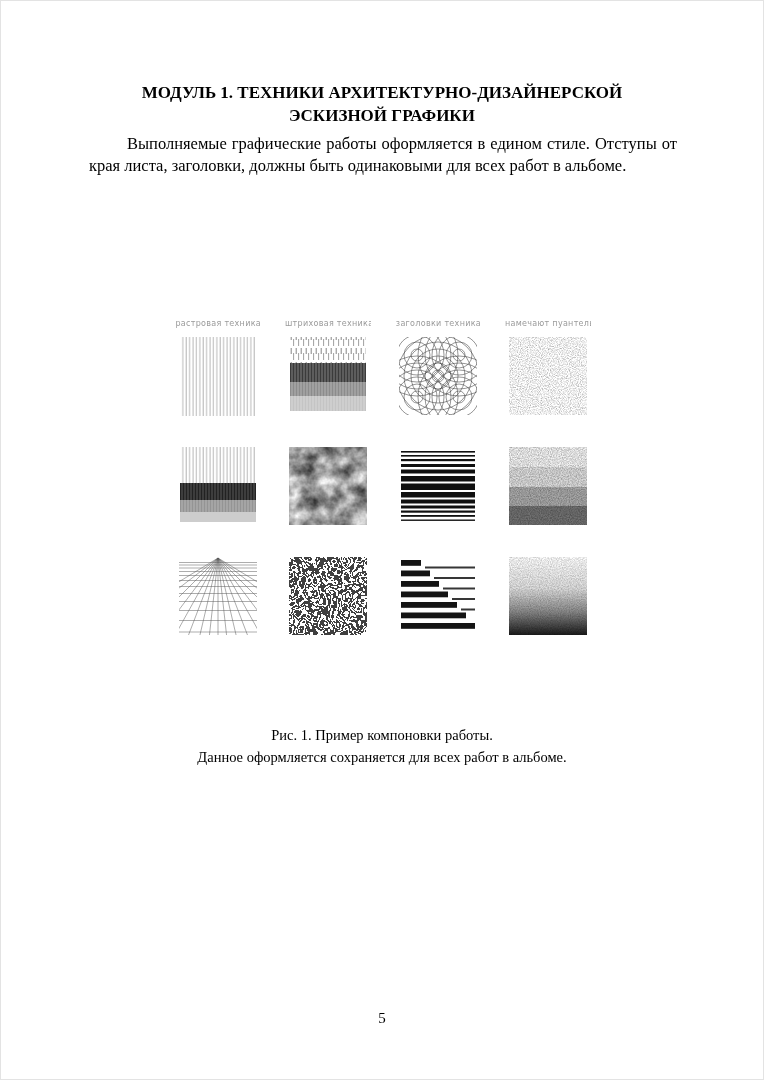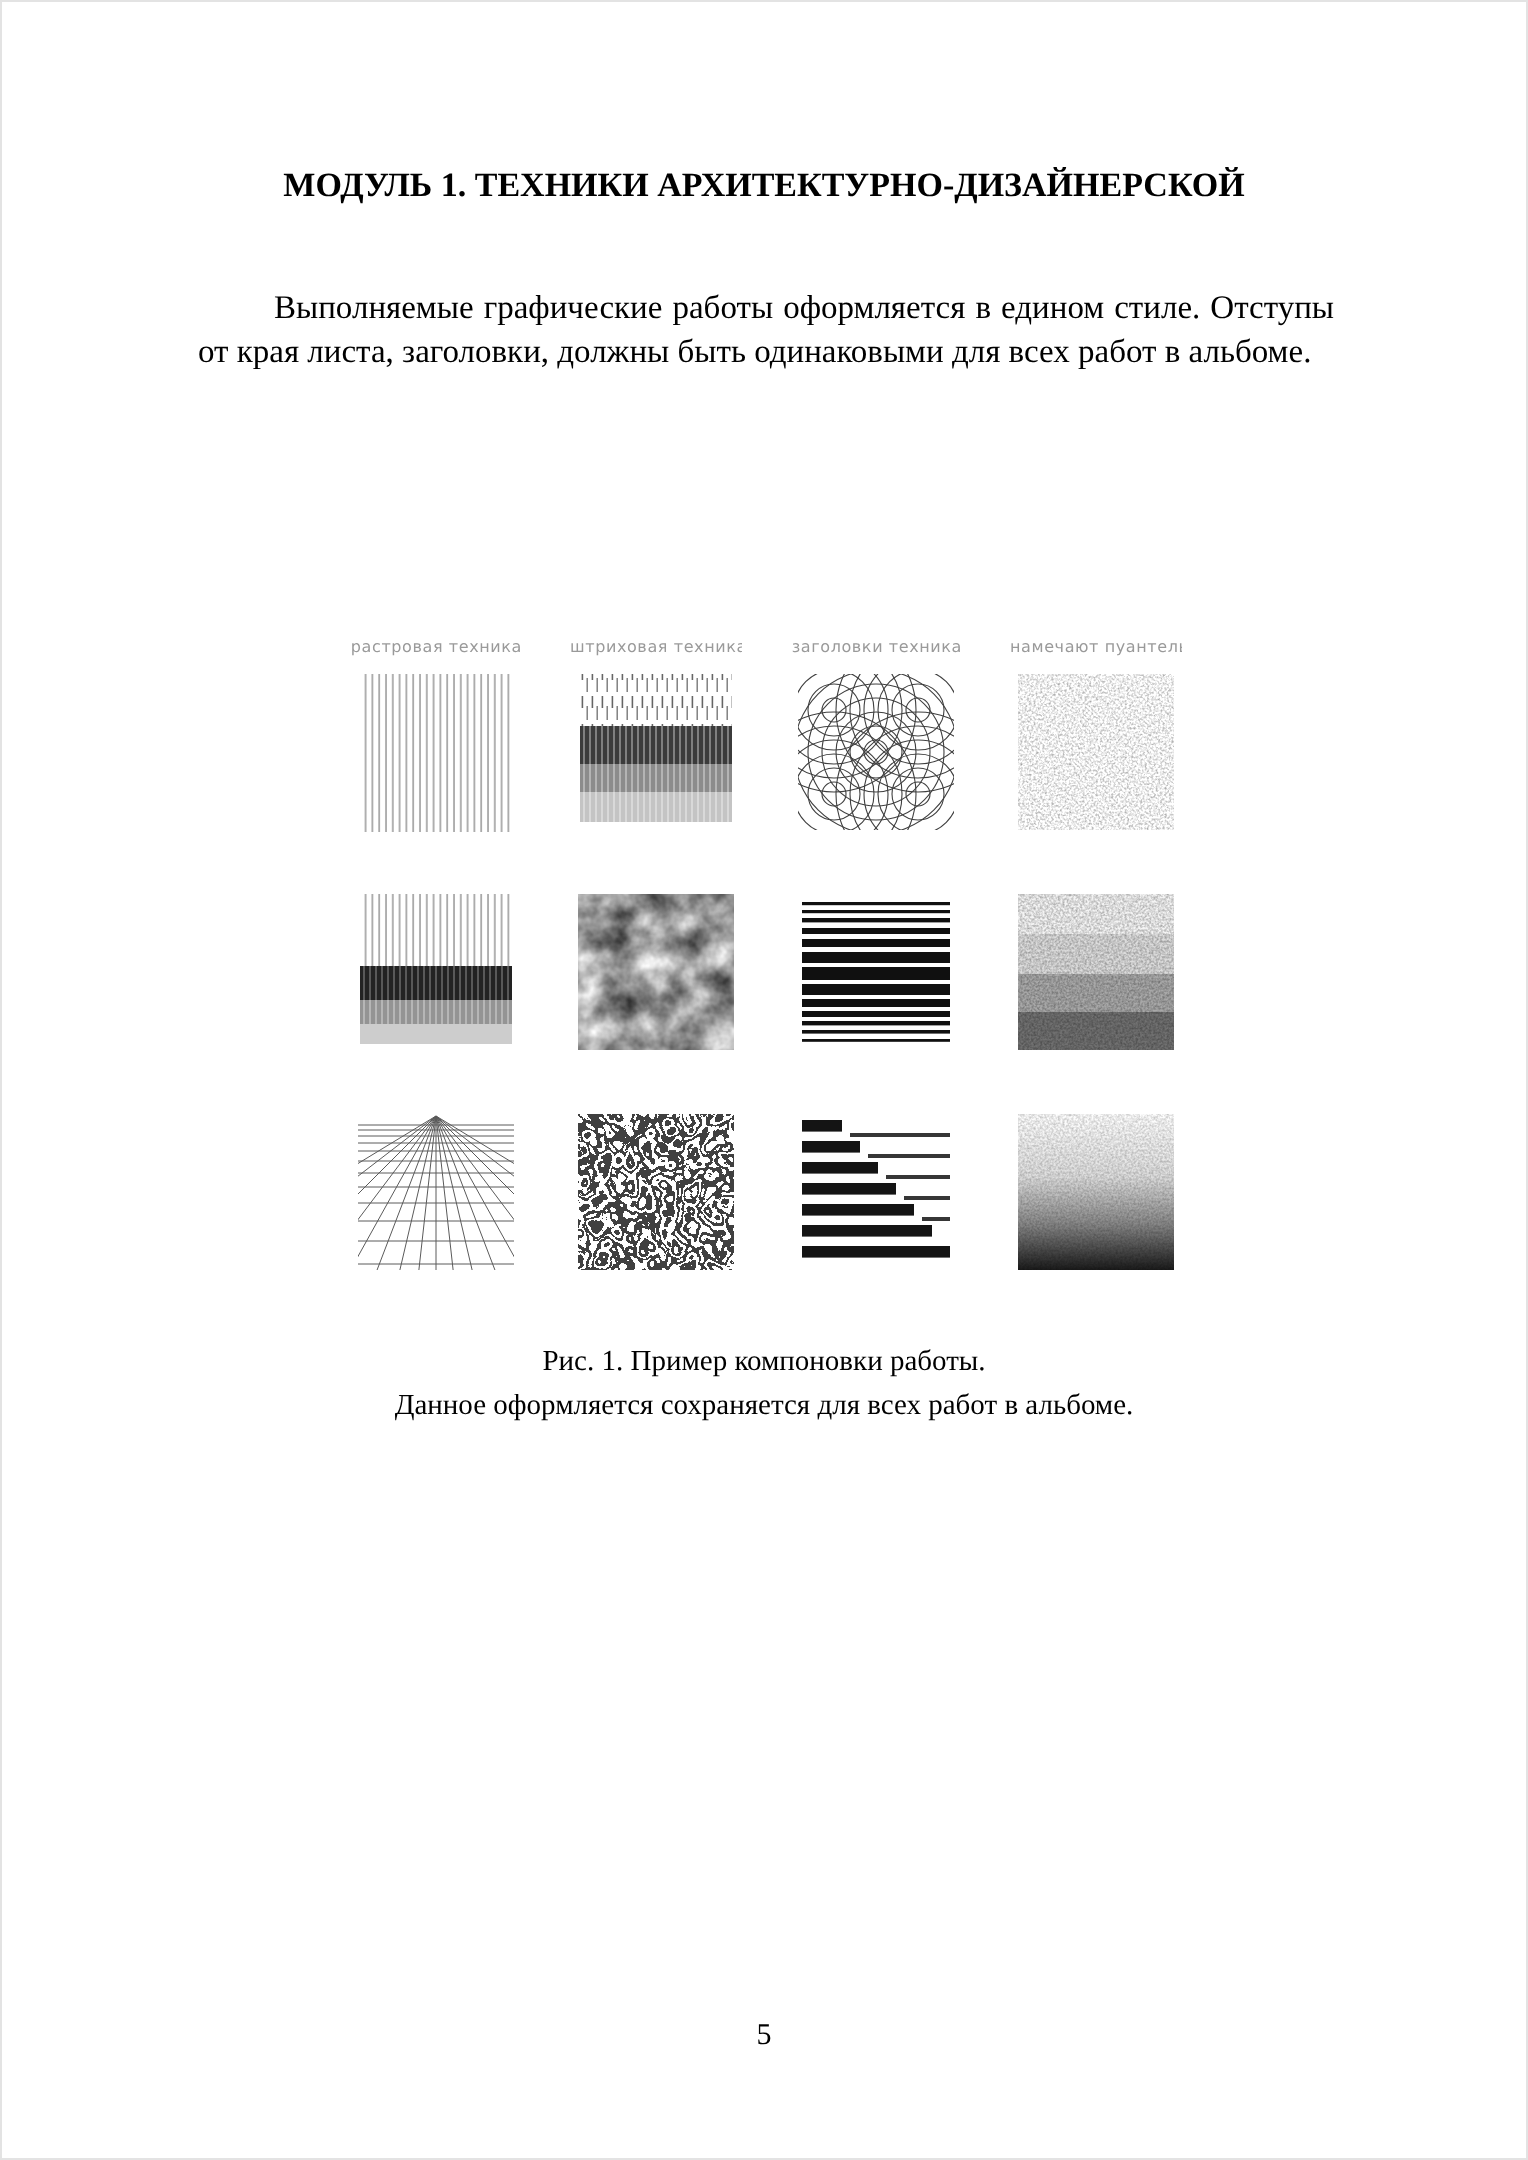--- a/index.html
+++ b/index.html
@@ -16,38 +16,38 @@
   }
   .doc-title{
     position:absolute;top:70px;left:88px;right:88px;
     text-align:center;font-weight:bold;font-size:17px;line-height:1.35;
   }
   .doc-title span{display:block;text-align:center;}
   .body-text{
     position:absolute;top:132px;left:88px;width:588px;
     font-size:16.5px;line-height:21.6px;text-align:justify;
   }
-  .body-text p{margin:10px;text-indent:38px;}
+  .body-text p{margin:0;text-indent:38px;}
   .figure{position:absolute;top:318px;left:174px;width:416px;}
   .labels-row{
     display:grid;grid-template-columns:repeat(4,86px);column-gap:24px;
     margin-bottom:5px;
   }
   .col-label{
     font-family:"DejaVu Sans", sans-serif;
     font-size:8px;color:#9a9a9a;text-align:right;letter-spacing:.3px;
     white-space:nowrap;overflow:hidden;
   }
   .tiles-grid{
     display:grid;grid-template-columns:repeat(4,86px);grid-auto-rows:86px;gap:24px;
   }
   .tile{width:86px;height:86px;background:#fff;}
   .tile svg{width:100%;height:100%;display:block;}
   .caption{
-    position:absolute;top:670px;left:0;right:0;
+    position:absolute;top:724px;left:0;right:0;
     text-align:center;font-size:14.5px;line-height:1.5;
   }
   .caption span{display:block;}
   .page-number{
     position:absolute;bottom:52px;left:0;right:0;
     text-align:center;font-size:15px;
   }
   .defs-holder{position:absolute;width:0;height:0;overflow:hidden;}
 </style>
 </head>
@@ -96,20 +96,21 @@
         </feComponentTransfer>
       <feColorMatrix type="matrix" values="0 0 0 0 0  0 0 0 0 0  0 0 0 0 0  0 0 0 0.75 0"></feColorMatrix>
     </filter>
   </defs>
 </svg>
 
 <div class="page">
 
   <h1 class="doc-title">
     <span>МОДУЛЬ 1. ТЕХНИКИ АРХИТЕКТУРНО-ДИЗАЙНЕРСКОЙ</span>
+    <span>ЭСКИЗНОЙ ГРАФИКИ</span>
   </h1>
 
   <div class="body-text">
     <p>Выполняемые графические работы оформляется в едином стиле. Отступы от края листа, заголовки, должны быть одинаковыми для всех работ в альбоме.</p>
   </div>
 
   <div class="figure">
     <div class="labels-row">
       <div class="col-label">растровая техника</div>
       <div class="col-label">штриховая техника</div>

